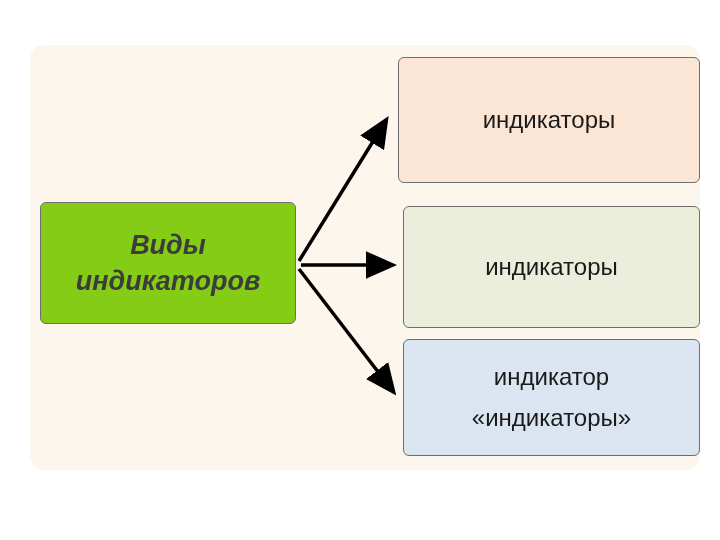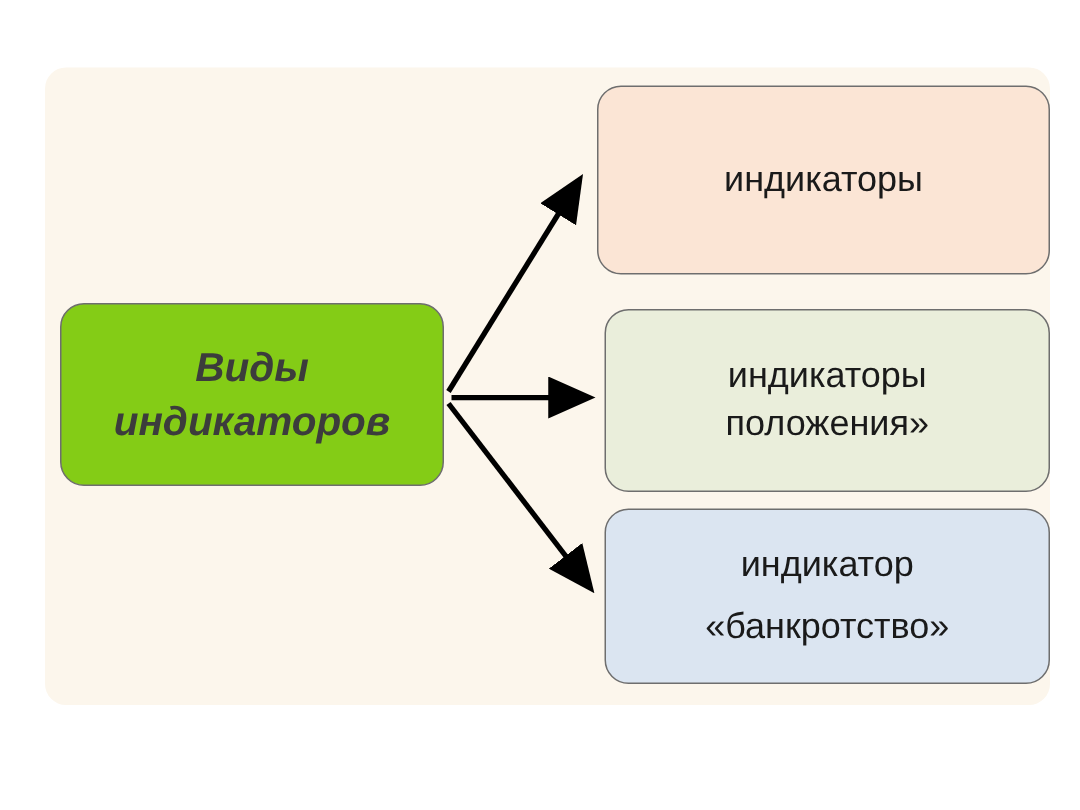--- a/index.html
+++ b/index.html
@@ -31,21 +31,21 @@
     left: 0;
     top: 0;
     width: 720px;
     height: 540px;
     pointer-events: none;
   }
   .node {
     position: absolute;
     box-sizing: border-box;
     border: 1.6px solid #6e6e6e;
-    border-radius: 16px;
+    border-radius: 6px;
     display: flex;
     flex-direction: column;
     align-items: center;
     justify-content: center;
     text-align: center;
     color: #1a1a1a;
     font-size: 24px;
     line-height: 1.25;
   }
   .node-root {
@@ -109,20 +109,19 @@
     <span class="node-line">Виды</span>
     <span class="node-line">индикаторов</span>
   </div>
 
   <div class="node node-alarm">
     <span class="node-line">индикаторы</span>
   </div>
 
   <div class="node node-extreme">
     <span class="node-line">индикаторы</span>
-    <span class="node-line">положения»</span>
   </div>
 
   <div class="node node-bankruptcy">
     <span class="node-line">индикатор</span>
-    <span class="node-line">«банкротство»</span>
+    <span class="node-line">«индикаторы»</span>
   </div>
 </div>
 
 </body></html>

